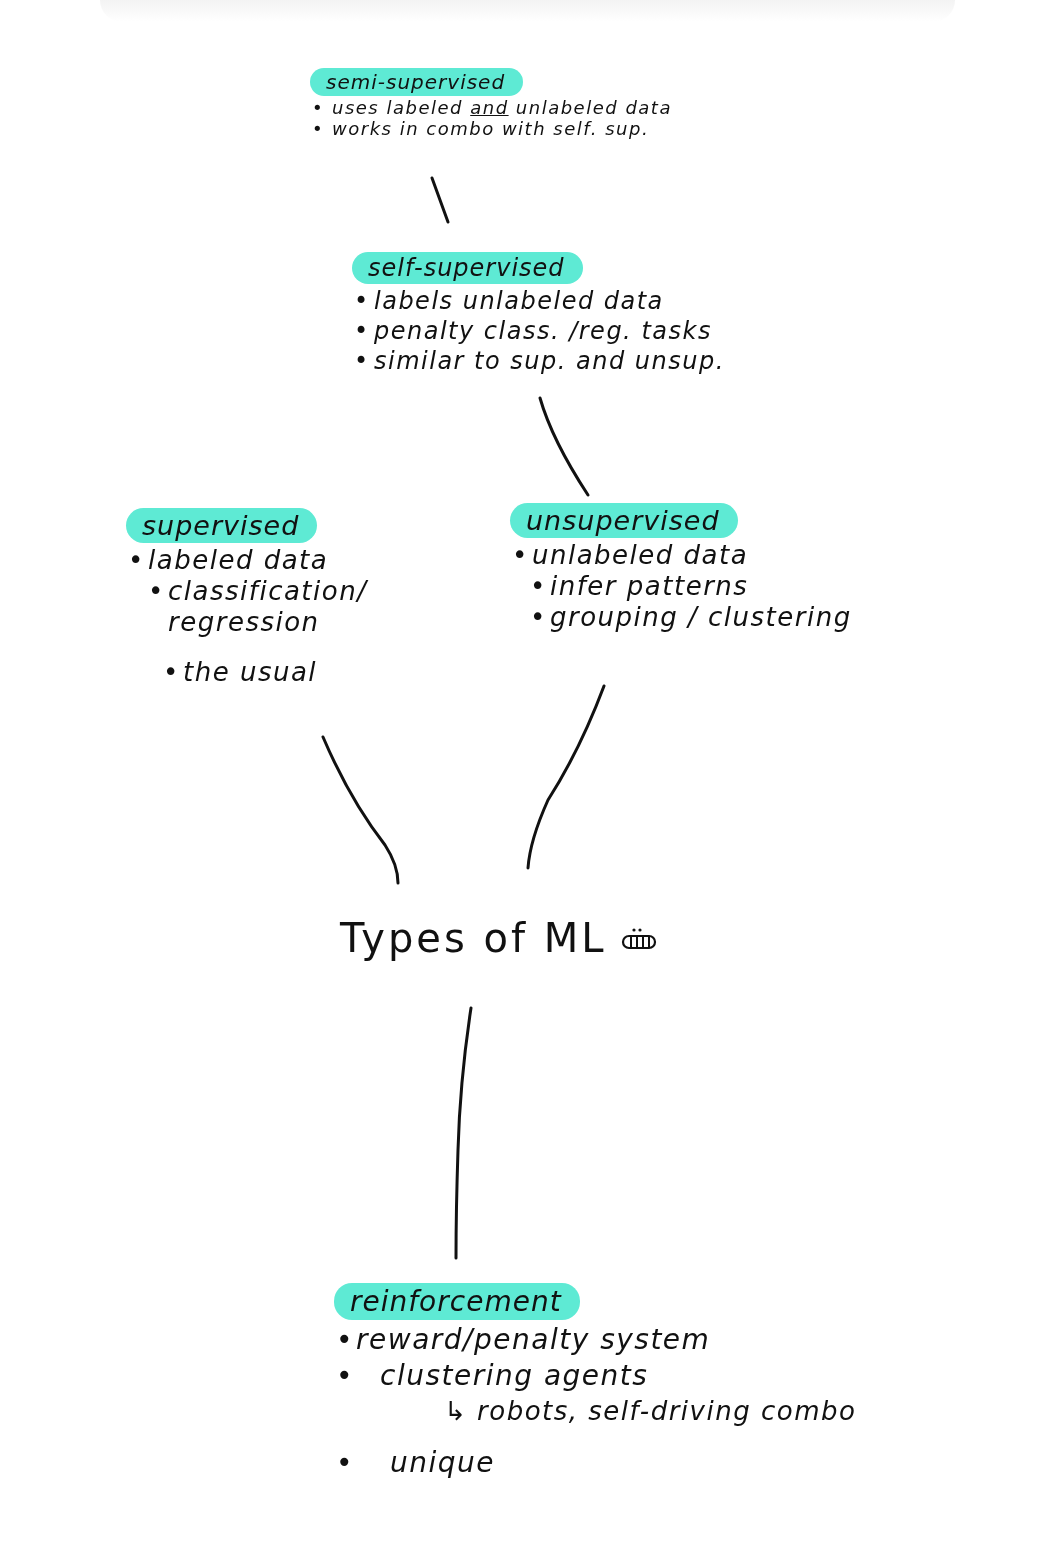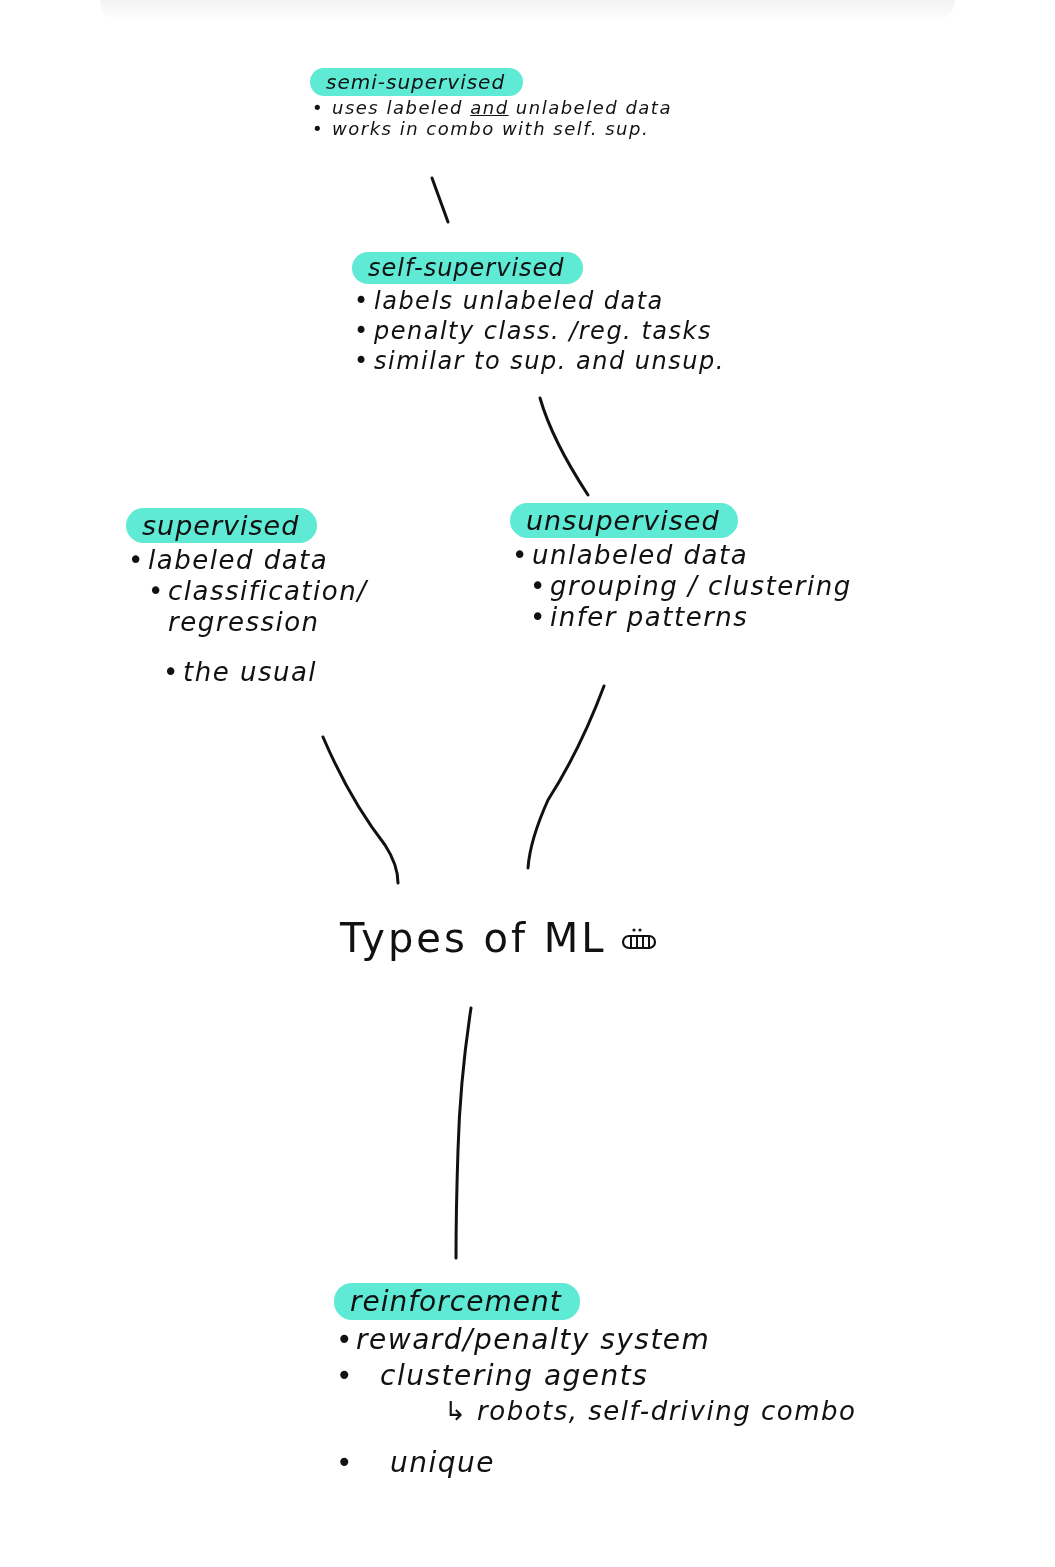--- a/index.html
+++ b/index.html
@@ -61,22 +61,22 @@
     <li>labeled data</li>
     <li style="margin-left:20px;width:200px;">classification/ regression</li>
     <li style="margin-left:35px;margin-top:18px;">the usual</li>
   </ul>
 </div>
 
 <div class="node n-unsup" style="left:510px;top:503px;">
   <span class="hl">unsupervised</span>
   <ul>
     <li>unlabeled data</li>
+    <li style="margin-left:18px;">infer patterns</li>
     <li style="margin-left:18px;">grouping / clustering</li>
-    <li style="margin-left:18px;">infer patterns</li>
   </ul>
 </div>
 
 <div class="title">
   <span>Types of ML</span><span class="face">
     <svg width="40" height="26" viewBox="0 0 40 26">
         <circle cx="15" cy="4" r="1.6" fill="#111"></circle>
         <circle cx="21" cy="4" r="1.6" fill="#111"></circle>
         <rect x="4" y="10" width="32" height="12" rx="6" fill="none" stroke="#111" stroke-width="2.2"></rect>
         <line x1="12" y1="11" x2="12" y2="21" stroke="#111" stroke-width="2"></line>

